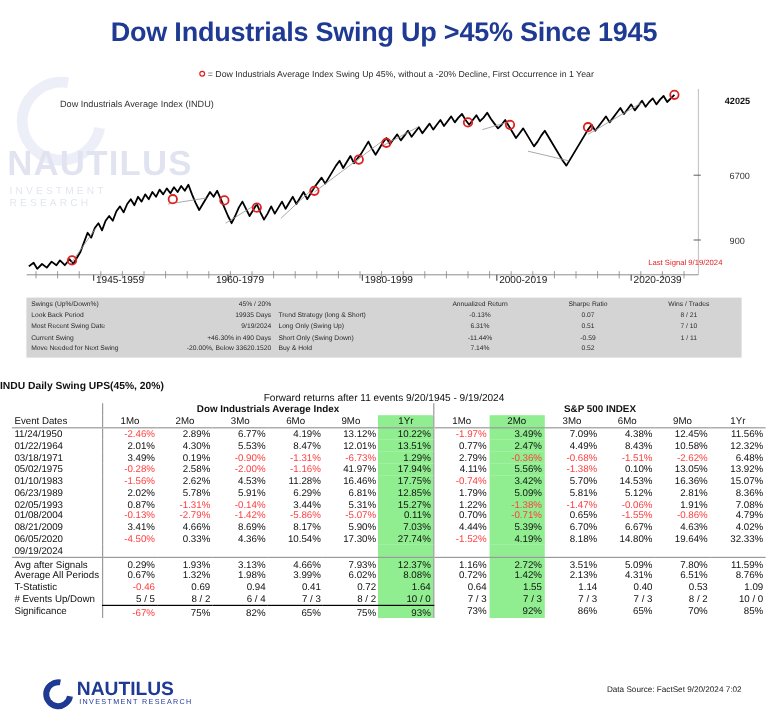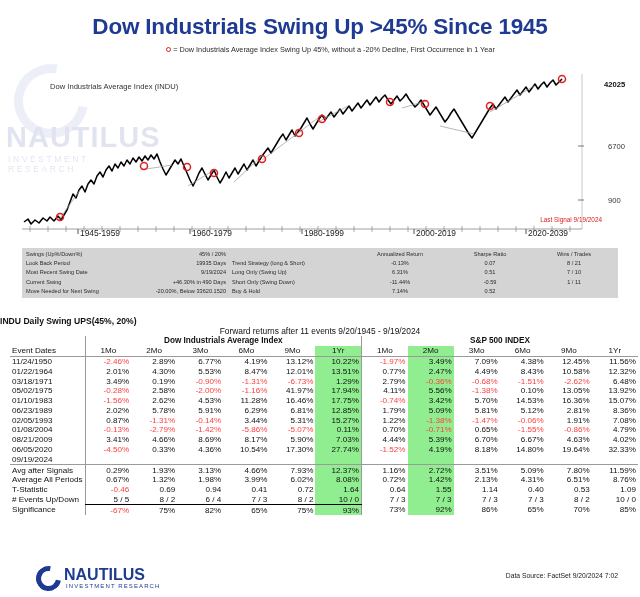--- a/index.html
+++ b/index.html
@@ -15,21 +15,21 @@
   .title {
     position: absolute; top: 14px; left: 0; width: 640px;
     text-align: center;
     font-size: 22.5px; font-weight: bold; color: #1f3a93;
     letter-spacing: -0.2px;
     white-space: nowrap;
   }
 
   
   .legend-note {
-    position: absolute; top: 45px; left: 0; width: 640px;
+    position: absolute; top: 57px; left: 0; width: 640px;
     text-align: center; font-size: 7.3px; color: #2b2b2b;
     white-space: nowrap;
     padding-left: 21px;
   }
   .legend-note .ring {
     display: inline-block; width: 5px; height: 5px;
     border: 1.3px solid #e02020; border-radius: 50%;
     vertical-align: middle; margin-right: 2px; position: relative; top:-1px;
   }
 
@@ -270,21 +270,21 @@
   </div>
 
   <div class="axis-val top" style="left:604px; top:80px;">42025</div>
   <div class="axis-val" style="left:608px; top:142px;">6700</div>
   <div class="axis-val" style="left:608px; top:196px;">900</div>
 
   <div class="last-signal">Last Signal 9/19/2024</div>
 
   <div class="xaxis-labels">
     <span style="left:78px;">1945-1959</span>
-    <span style="left:190px;">1960-1979</span>
+    <span style="left:178px;">1960-1979</span>
     <span style="left:302px;">1980-1999</span>
     <span style="left:414px;">2000-2019</span>
     <span style="left:526px;">2020-2039</span>
   </div>
 
   <div class="stats">
     <div class="stats-left">
       <div class="st-row">
         <span class="k">Swings (Up%/Down%)</span>
         <span class="v">45% / 20%</span>

